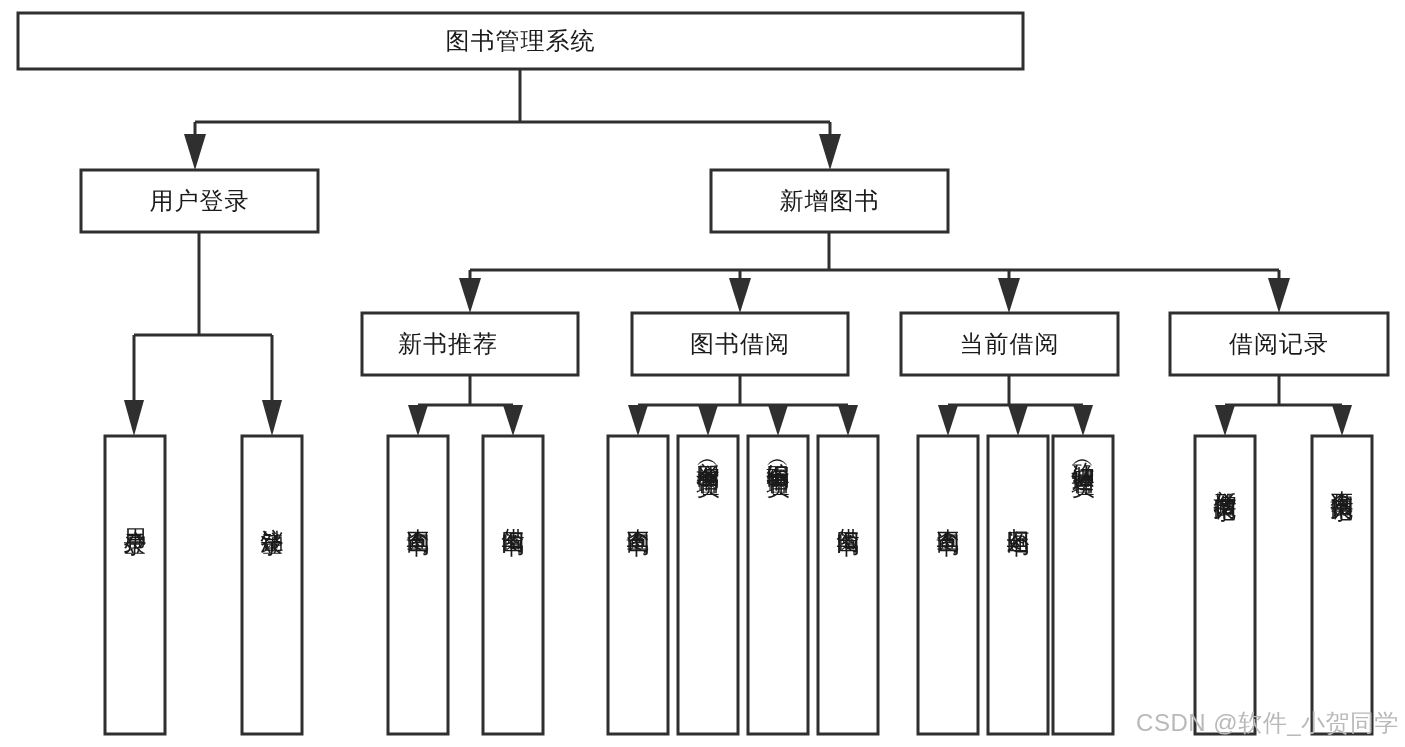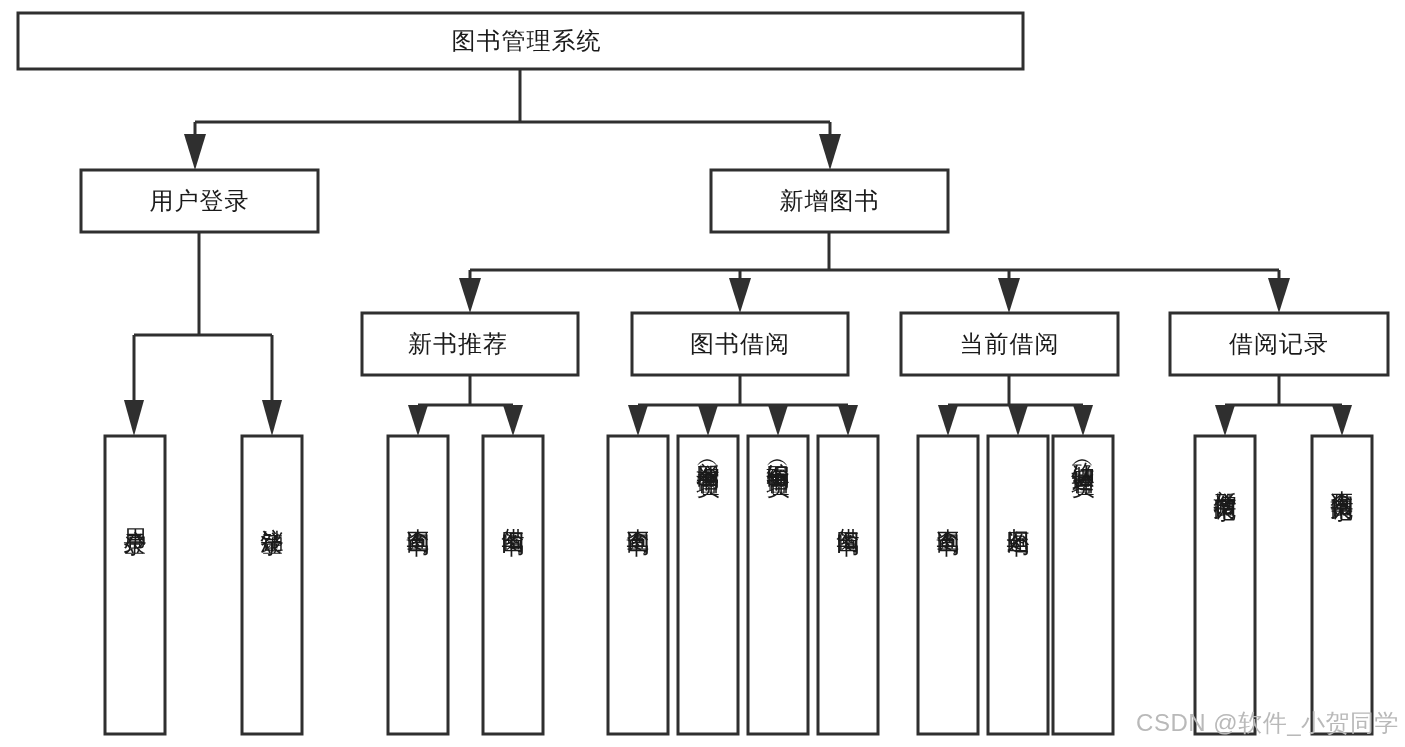--- a/index.html
+++ b/index.html
@@ -177,33 +177,33 @@
     <rect class="node-box-thin" x="818" y="436" width="60" height="298"></rect>
 
     <rect class="node-box-thin" x="918" y="436" width="60" height="298"></rect>
     <rect class="node-box-thin" x="988" y="436" width="60" height="298"></rect>
     <rect class="node-box-thin" x="1053" y="436" width="60" height="298"></rect>
 
     <rect class="node-box-thin" x="1195" y="436" width="60" height="298"></rect>
     <rect class="node-box-thin" x="1312" y="436" width="60" height="298"></rect>
   </svg>
 
-  <div class="hlabel-wrap" style="left:18px; top:13px; width:1005px; height:56px;margin-left:6px;">
+  <div class="hlabel-wrap" style="left:18px; top:13px; width:1005px; height:56px;">
     <span class="hlabel-text">图书管理系统</span>
   </div>
 
   <div class="hlabel-wrap" style="left:81px; top:170px; width:237px; height:62px;">
     <span class="hlabel-text">用户登录</span>
   </div>
 
   <div class="hlabel-wrap" style="left:711px; top:170px; width:237px; height:62px;">
     <span class="hlabel-text">新增图书</span>
   </div>
 
-  <div class="hlabel-wrap" style="left:366px; top:313px; width:184px; height:62px;">
+  <div class="hlabel-wrap" style="left:356px; top:313px; width:184px; height:62px;">
     <span class="hlabel-text">新书推荐</span>
   </div>
 
   <div class="hlabel-wrap" style="left:632px; top:313px; width:216px; height:62px;">
     <span class="hlabel-text">图书借阅</span>
   </div>
 
   <div class="hlabel-wrap" style="left:901px; top:313px; width:217px; height:62px;">
     <span class="hlabel-text">当前借阅</span>
   </div>

